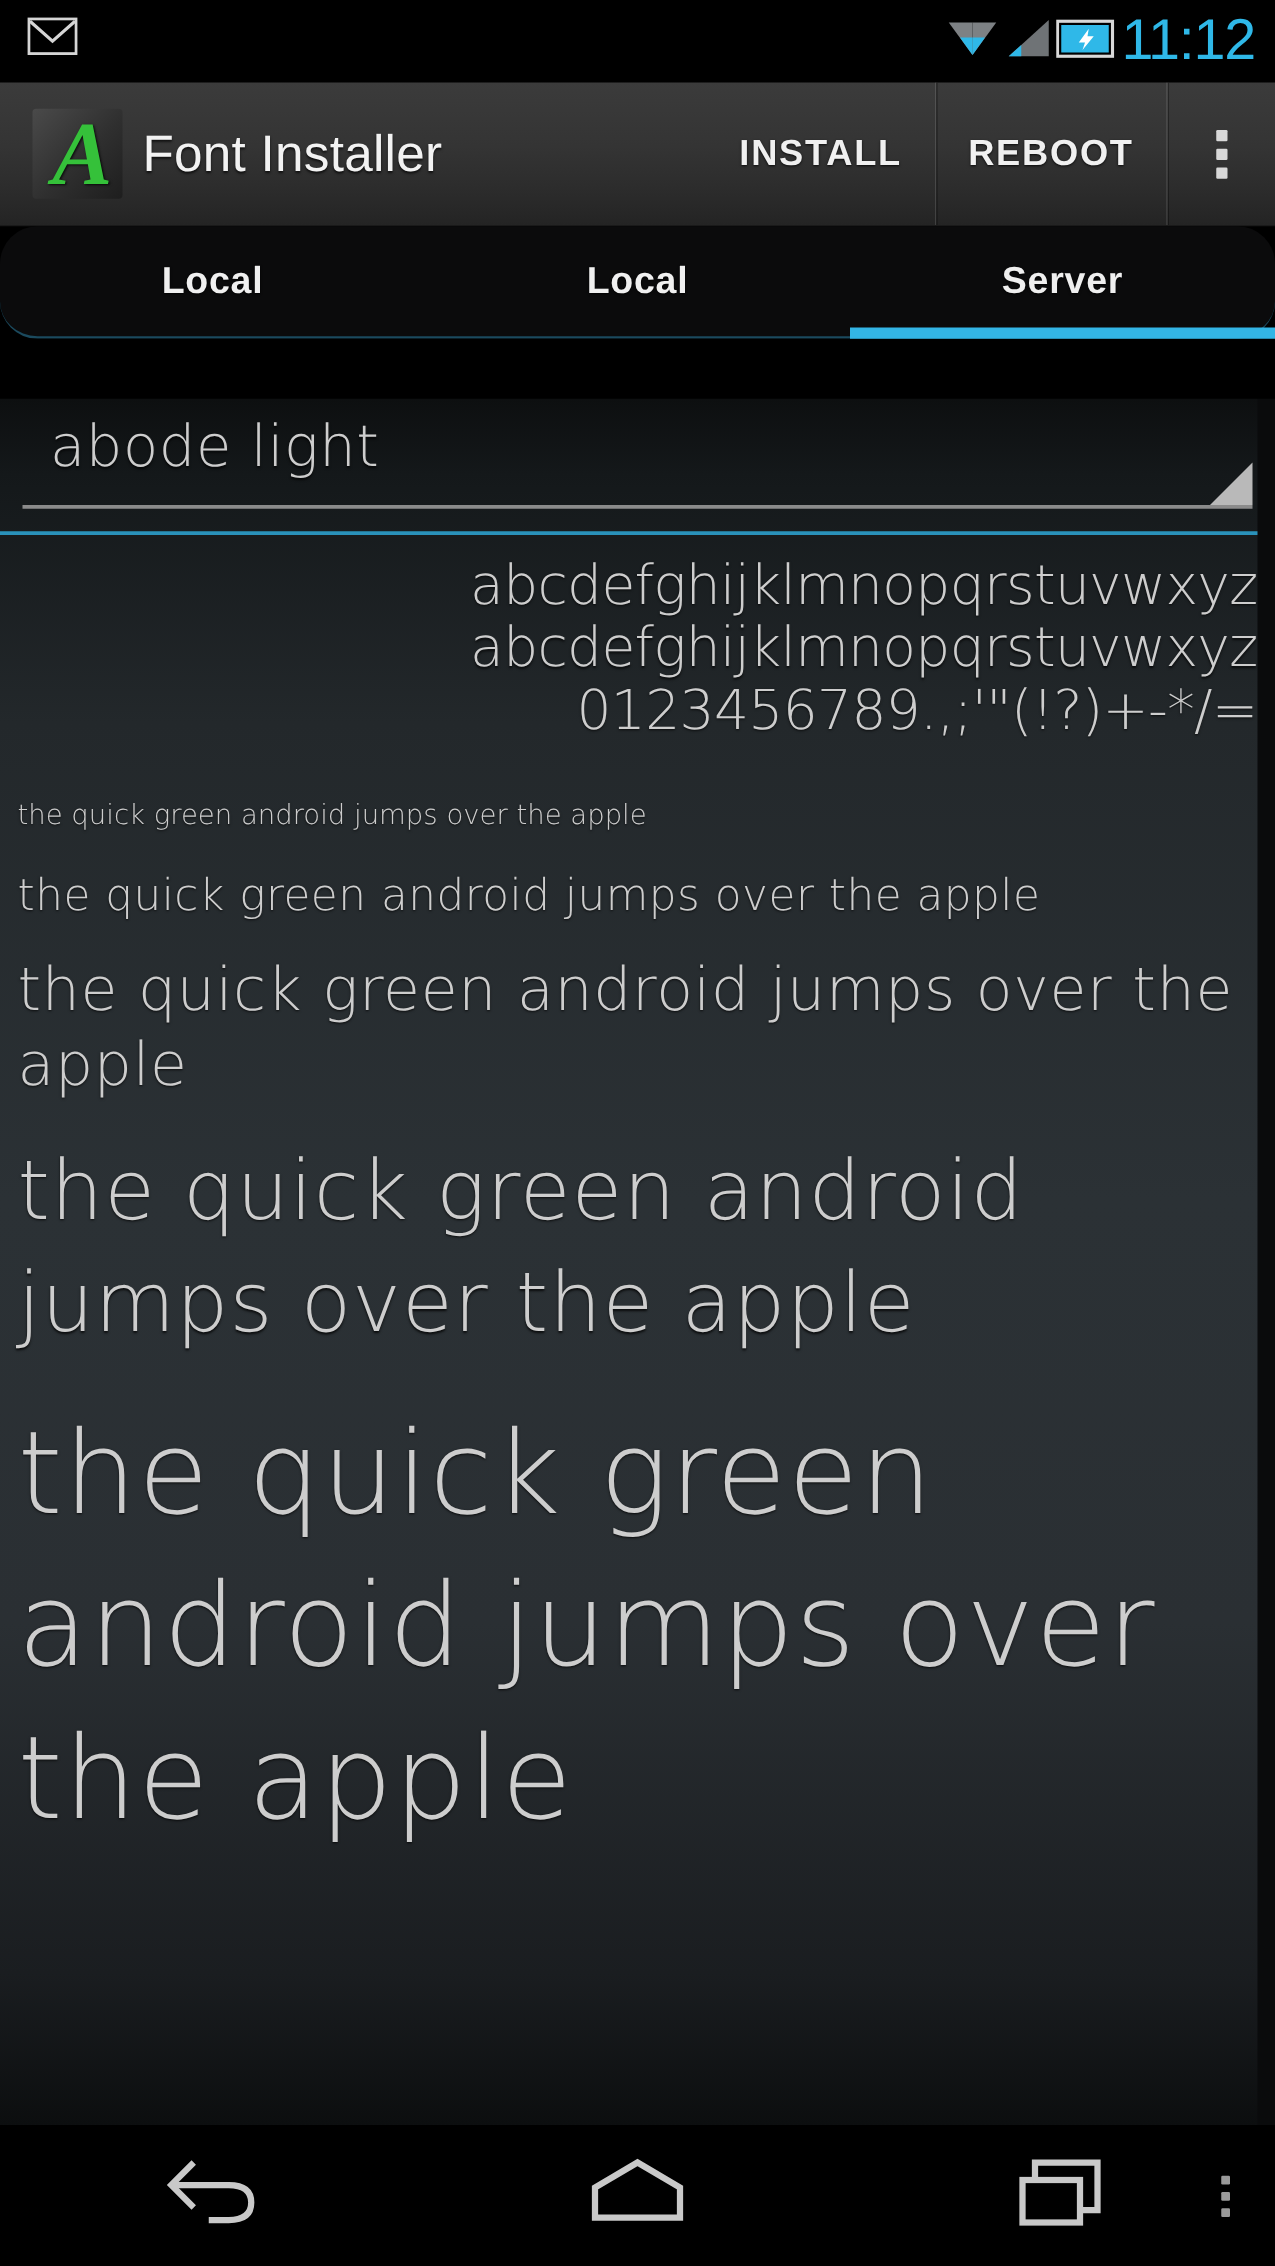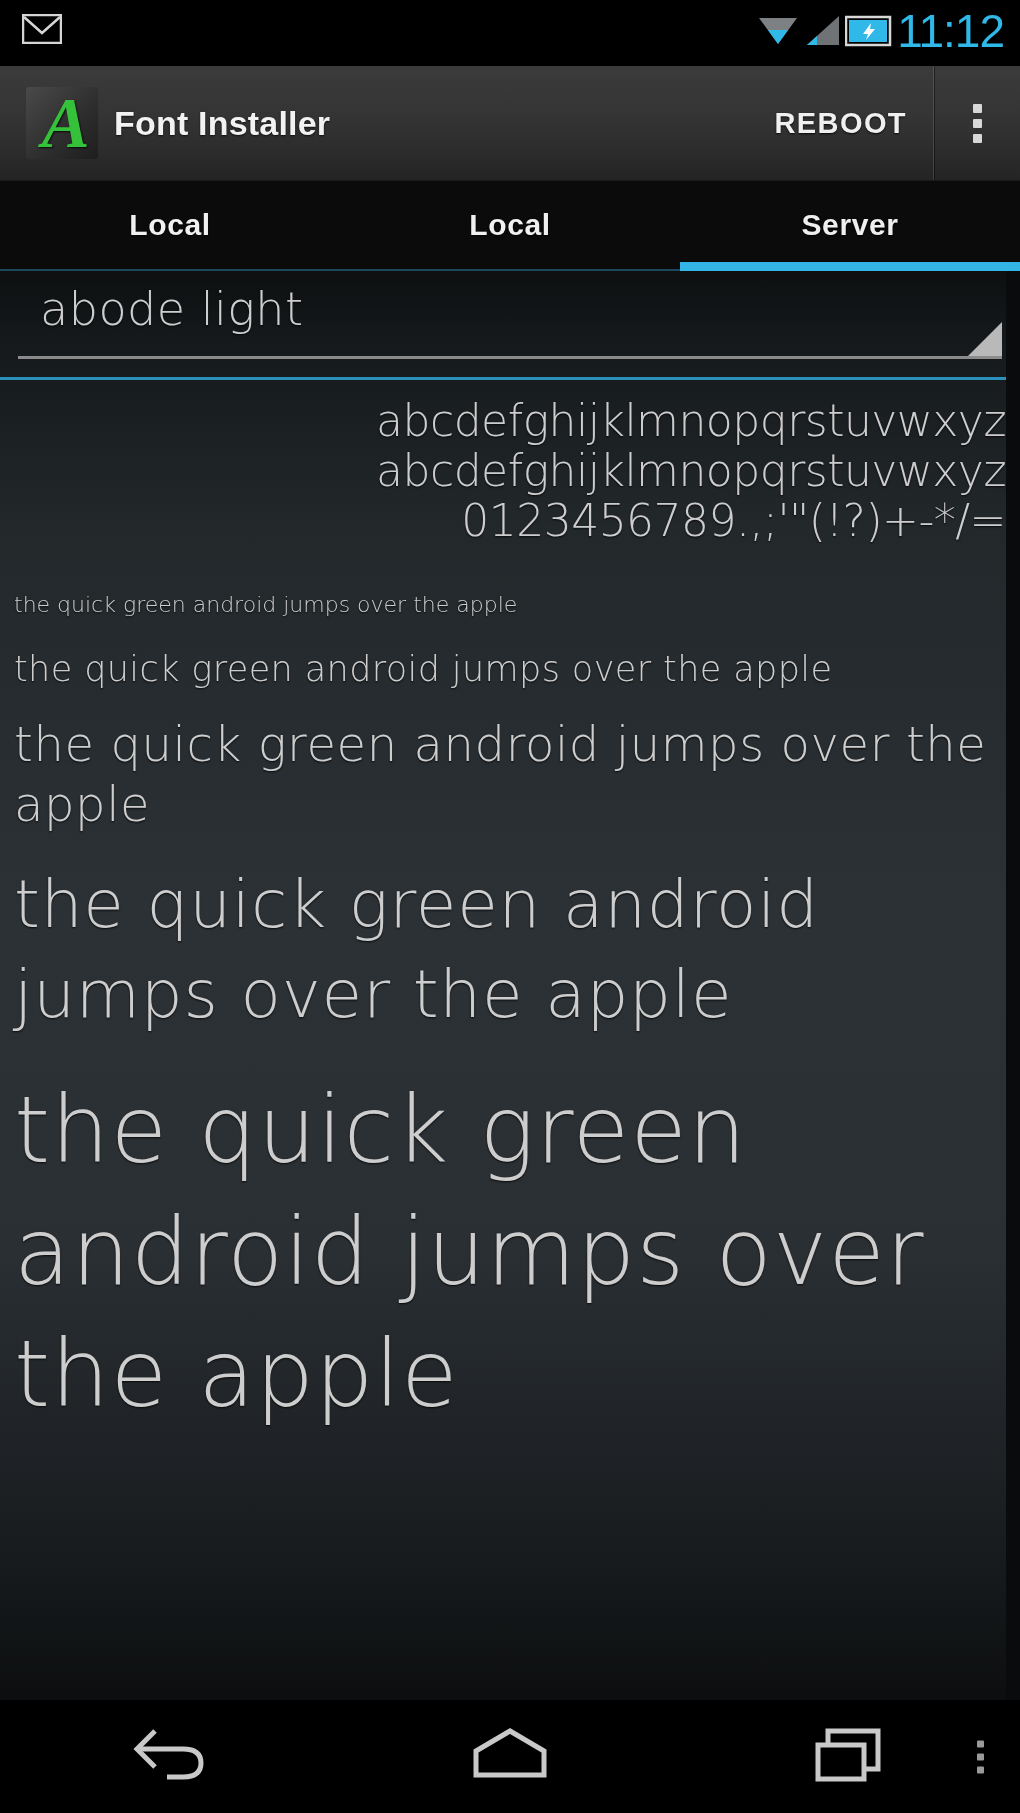--- a/index.html
+++ b/index.html
@@ -93,22 +93,22 @@
     color: #35c13a;
     font-family: "Liberation Serif", serif;
     font-style: italic;
     font-weight: 700;
     font-size: 72px;
     line-height: 72px;
     text-shadow: 1px 1px 2px rgba(0,0,0,.8);
   }
   .app-title {
     color: #f2f2f2;
-    font-size: 34px;
-    font-weight: 700;
+    font-size: 41px;
+    font-weight: 400;
     letter-spacing: .2px;
     text-shadow: 0 1px 2px rgba(0,0,0,.7);
     white-space: nowrap;
   }
   .ab-actions {
     margin-left: auto;
     display: flex;
     align-items: stretch;
     height: 100%;
   }
@@ -152,20 +152,21 @@
   }
 
   
   .tabs {
     position: relative;
     height: 88px;
     flex: 0 0 auto;
     display: flex;
     background: #0b0b0c;
     border-bottom: 2px solid #1b4a5e;
+    border-radius: 30px;
   }
   .tab {
     flex: 1 1 0;
     display: flex;
     align-items: center;
     justify-content: center;
     color: #efefef;
     font-size: 30px;
     font-weight: 700;
     letter-spacing: .6px;
@@ -184,20 +185,21 @@
   }
   .tab.active .underline { display: block; }
 
   
   .content {
     position: relative;
     flex: 1 1 auto;
     background:
       linear-gradient(to bottom, #0d0f10 0px, #14181a 60px, #23282b 260px, #2b3135 640px, #2a2f33 980px, #1a1d20 1260px, #0c0e0f 100%);
     overflow: hidden;
+    margin-top: 48px;
   }
   .content .rightstrip {
     position: absolute;
     top: 0;
     right: 0;
     width: 14px;
     height: 100%;
     background: #0a0b0c;
   }
 
@@ -341,20 +343,21 @@
       <span class="clock">11:12</span>
     </div>
   </div>
 
   <div class="actionbar">
     <div class="app-logo">
       <span class="glyph">A</span>
     </div>
     <div class="app-title">Font Installer</div>
     <div class="ab-actions">
+      <div class="ab-btn">INSTALL</div>
       <div class="ab-btn">REBOOT</div>
       <div class="ab-overflow">
         <span class="dots">
             <i></i>
             <i></i>
             <i></i>
           </span>
       </div>
     </div>
   </div>

